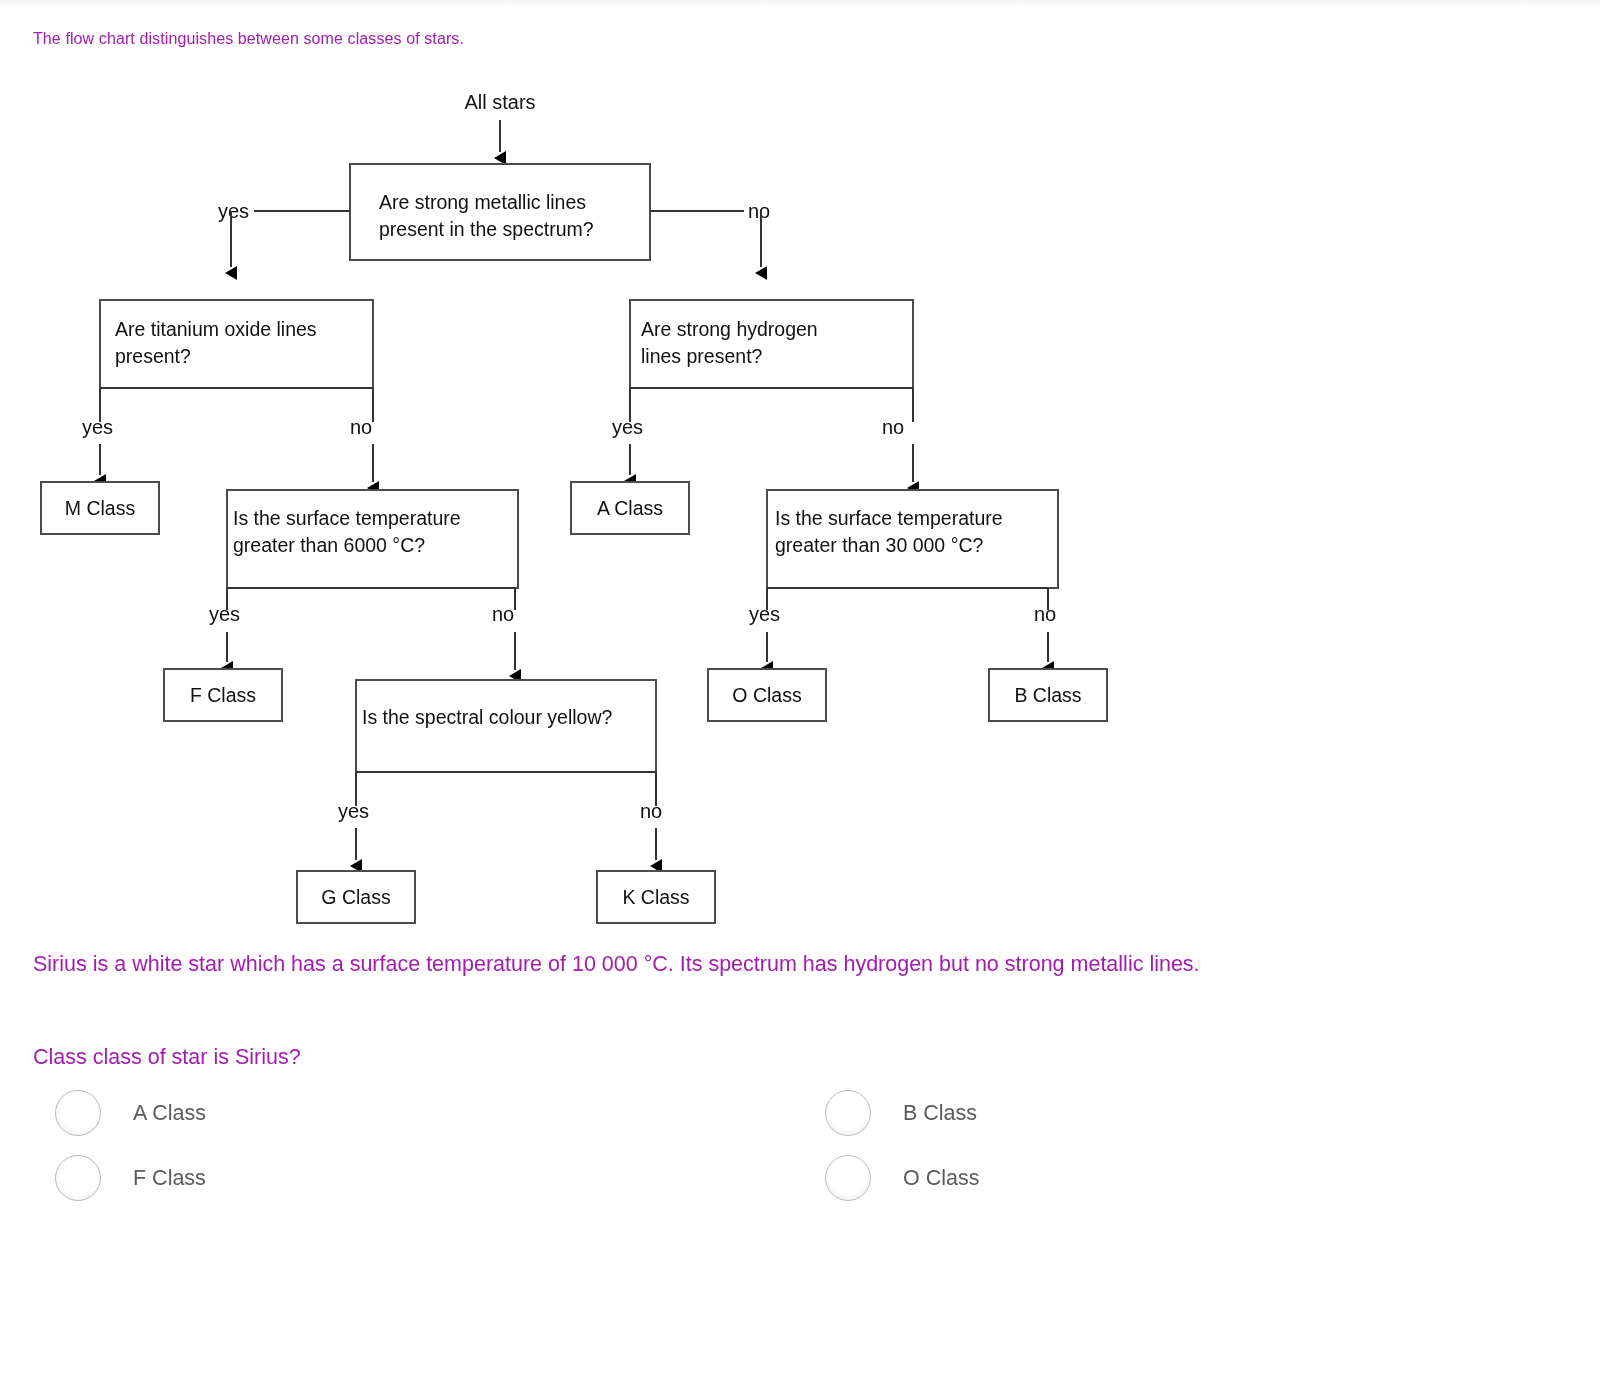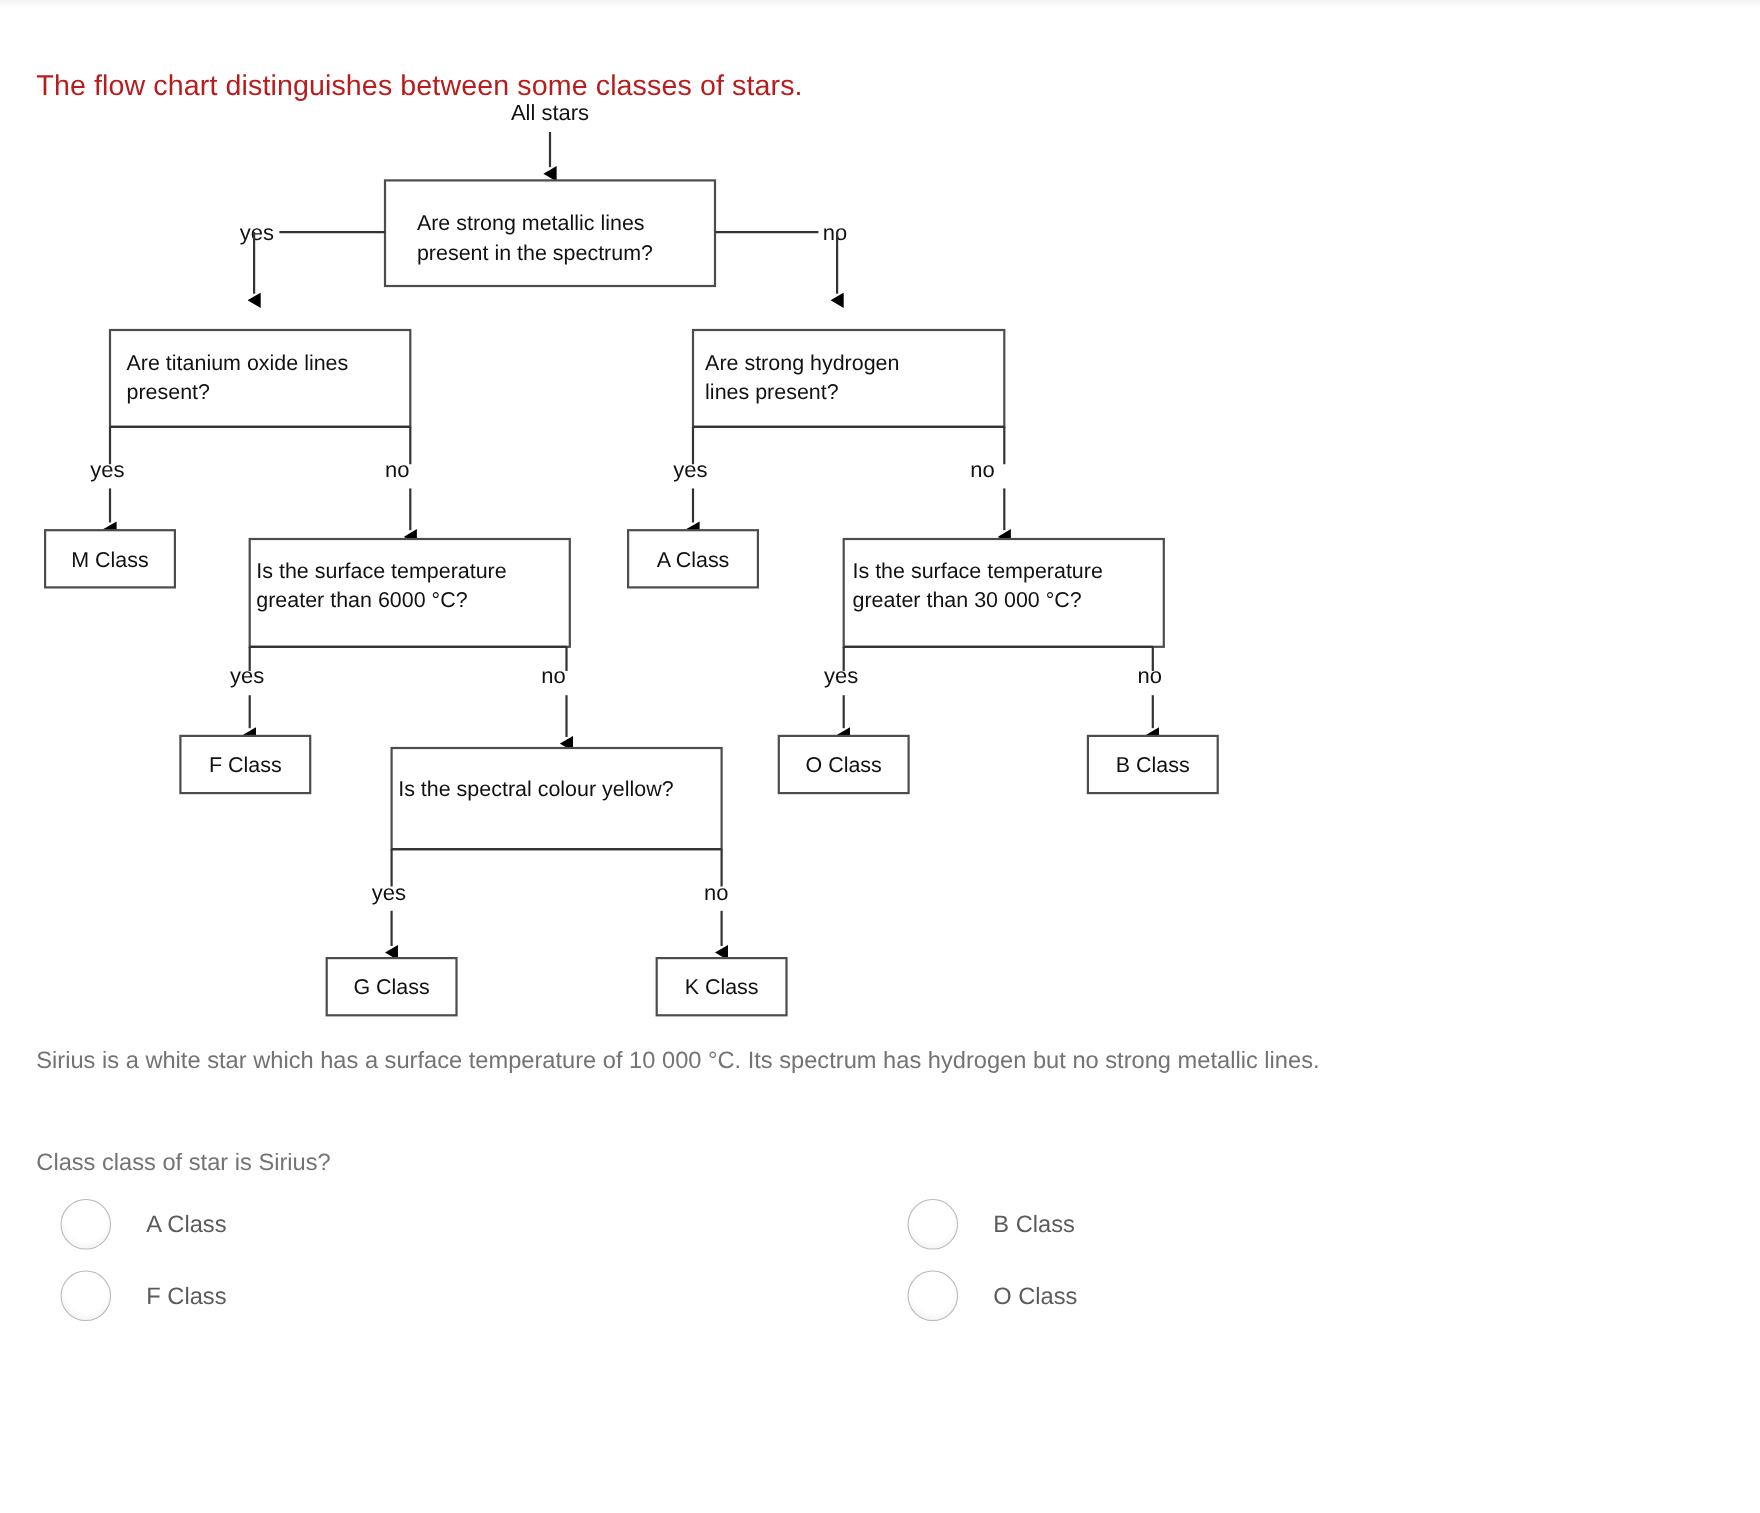--- a/index.html
+++ b/index.html
@@ -17,25 +17,24 @@
   .top-band {
     position: absolute;
     left: 0; top: 0;
     width: 1600px; height: 8px;
     background: linear-gradient(to bottom, #f2f2f2 0%, #fdfdfd 70%, #ffffff 100%);
   }
   .intro {
     position: absolute;
     left: 33px;
     top: 30px;
-    font-size: 26px;
-    color: #b91c1c;
+    font-size: 16px;
+    color: #a21caf;
     letter-spacing: 0.1px;
     white-space: nowrap;
-    margin-top: 32px;
   }
   #flow-svg {
     position: absolute;
     left: 0;
     top: 70px;
   }
   .fc-box-text {
     font-family: "Liberation Sans", sans-serif;
     font-size: 19.5px;
     fill: #111111;
@@ -60,21 +59,21 @@
     stroke-width: 2;
     fill: none;
   }
   .fc-arrowhead {
     fill: #000000;
   }
   .stem-text {
     position: absolute;
     left: 33px;
     font-size: 21.5px;
-    color: #737373;
+    color: #a21caf;
     white-space: nowrap;
   }
   #sirius-stem { top: 952px; }
   #question-text { top: 1045px; }
   .options {
     position: absolute;
     left: 33px;
     top: 1090px;
     width: 1200px;
   }

